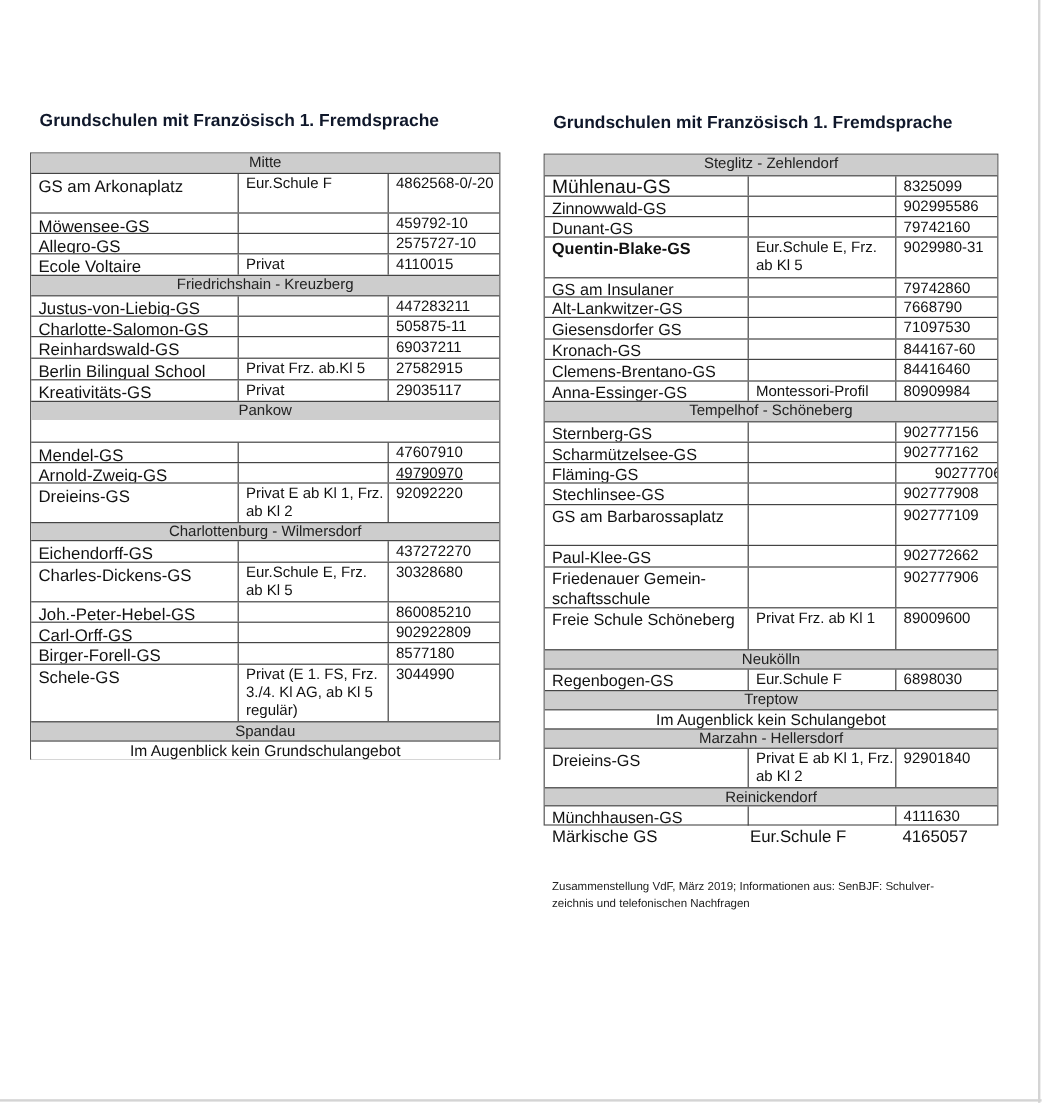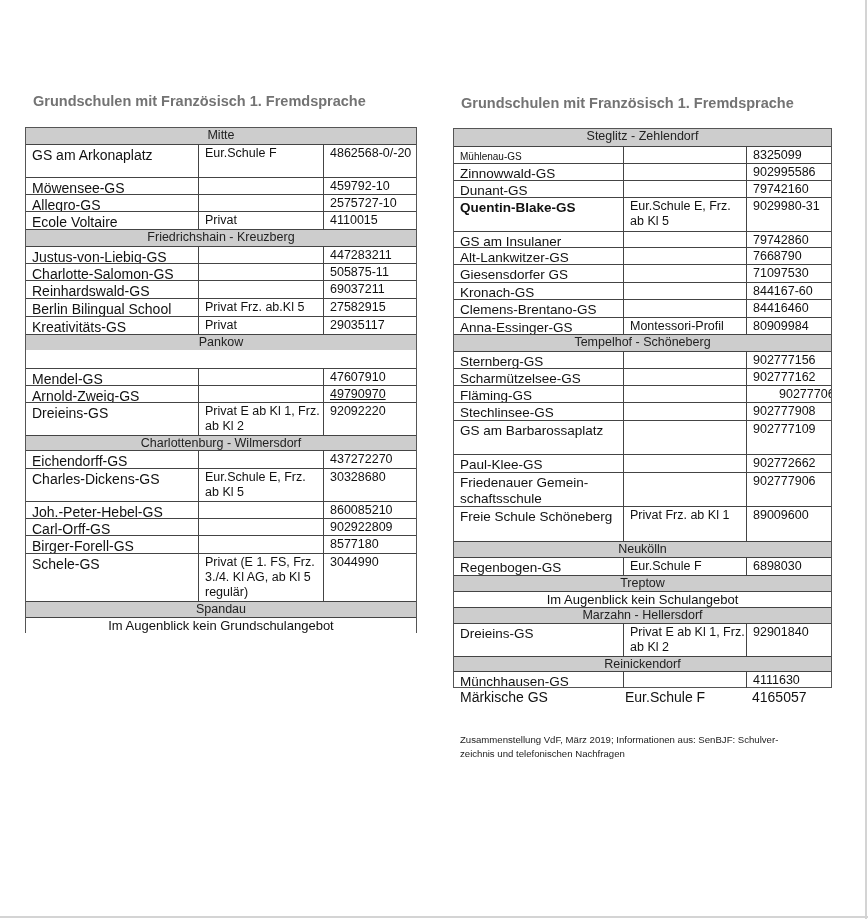--- a/index.html
+++ b/index.html
@@ -1,20 +1,20 @@
 <!DOCTYPE html>
 <html><head>
 <meta charset="utf-8">
 <style>
   html, body { margin:0; padding:0; background:#ffffff; }
   body { width:868px; height:919px; position:relative; overflow:hidden;
          font-family:"Liberation Sans", sans-serif; color:#111; }
   .frame-r { position:absolute; left:865px; top:0; width:2px; height:919px; background:#d4d4d4; }
   .frame-b { position:absolute; left:0; top:916px; width:868px; height:2px; background:#d4d4d4; }
-  .title { position:absolute; font-weight:bold; font-size:14.5px; color:#737373; white-space:nowrap;text-align:center; }
+  .title { position:absolute; font-weight:bold; font-size:14.5px; color:#0f172a; white-space:nowrap;text-align:center; }
   .tbl { position:absolute; border:1px solid #555; box-sizing:border-box; }
   .row { position:absolute; left:0; right:0; box-sizing:border-box; border-top:1px solid #444; }
   .row.first { border-top:none; }
   .hdr { background:#cdcdcd; text-align:center; font-size:12.5px; line-height:15px; color:#222; }
   .full { text-align:center; font-size:13px; line-height:16px; background:#fff; }
   .c { position:absolute; top:0; bottom:0; box-sizing:border-box; overflow:hidden; }
   .c1 { font-size:14px; line-height:16px; padding:2px 0 0 6px; }
   .c2 { font-size:12.5px; line-height:15px; padding:1px 0 0 6px; border-left:1px solid #444; }
   .c3 { font-size:12.5px; line-height:15px; padding:1px 0 0 6px; border-left:1px solid #444; }
   .outside { position:absolute; font-size:14px; line-height:18px; white-space:nowrap; }
@@ -123,21 +123,21 @@
       <div class="c c3" style="left: 297px; width: 93px;">3044990</div>
     </div>
     <div class="row hdr" style="top: 473px; height: 16px;"><span>Spandau</span></div>
     <div class="row full" style="top: 489px; height: 16px;"><span>Im Augenblick kein Grundschulangebot</span></div>
   </div>
 
 <div class="title" style="left:461px; top:95px;">Grundschulen mit Französisch 1. Fremdsprache</div>
 <div class="tbl" id="tbl-right" style="left:453px; top:128px; width:379px; height:560px;">
     <div class="row first hdr" style="top: 0px; height: 17px;"><span>Steglitz - Zehlendorf</span></div>
     <div class="row" style="top: 17px; height: 17px;">
-      <div class="c c1" style="left: 0px; width: 169px; font-size: 10px;">Mühlenau-GS</div>
+      <div class="c c1" style="left: 0px; width: 169px; font-size: 16px;">Mühlenau-GS</div>
       <div class="c c2" style="left: 169px; width: 123px;"></div>
       <div class="c c3" style="left: 292px; width: 85px;">8325099</div>
     </div>
     <div class="row" style="top: 34px; height: 17px;">
       <div class="c c1" style="left: 0px; width: 169px; font-size: 13.5px;">Zinnowwald-GS</div>
       <div class="c c2" style="left: 169px; width: 123px;"></div>
       <div class="c c3" style="left: 292px; width: 85px;">902995586</div>
     </div>
     <div class="row" style="top: 51px; height: 17px;">
       <div class="c c1" style="left: 0px; width: 169px; font-size: 13.5px;">Dunant-GS</div>

